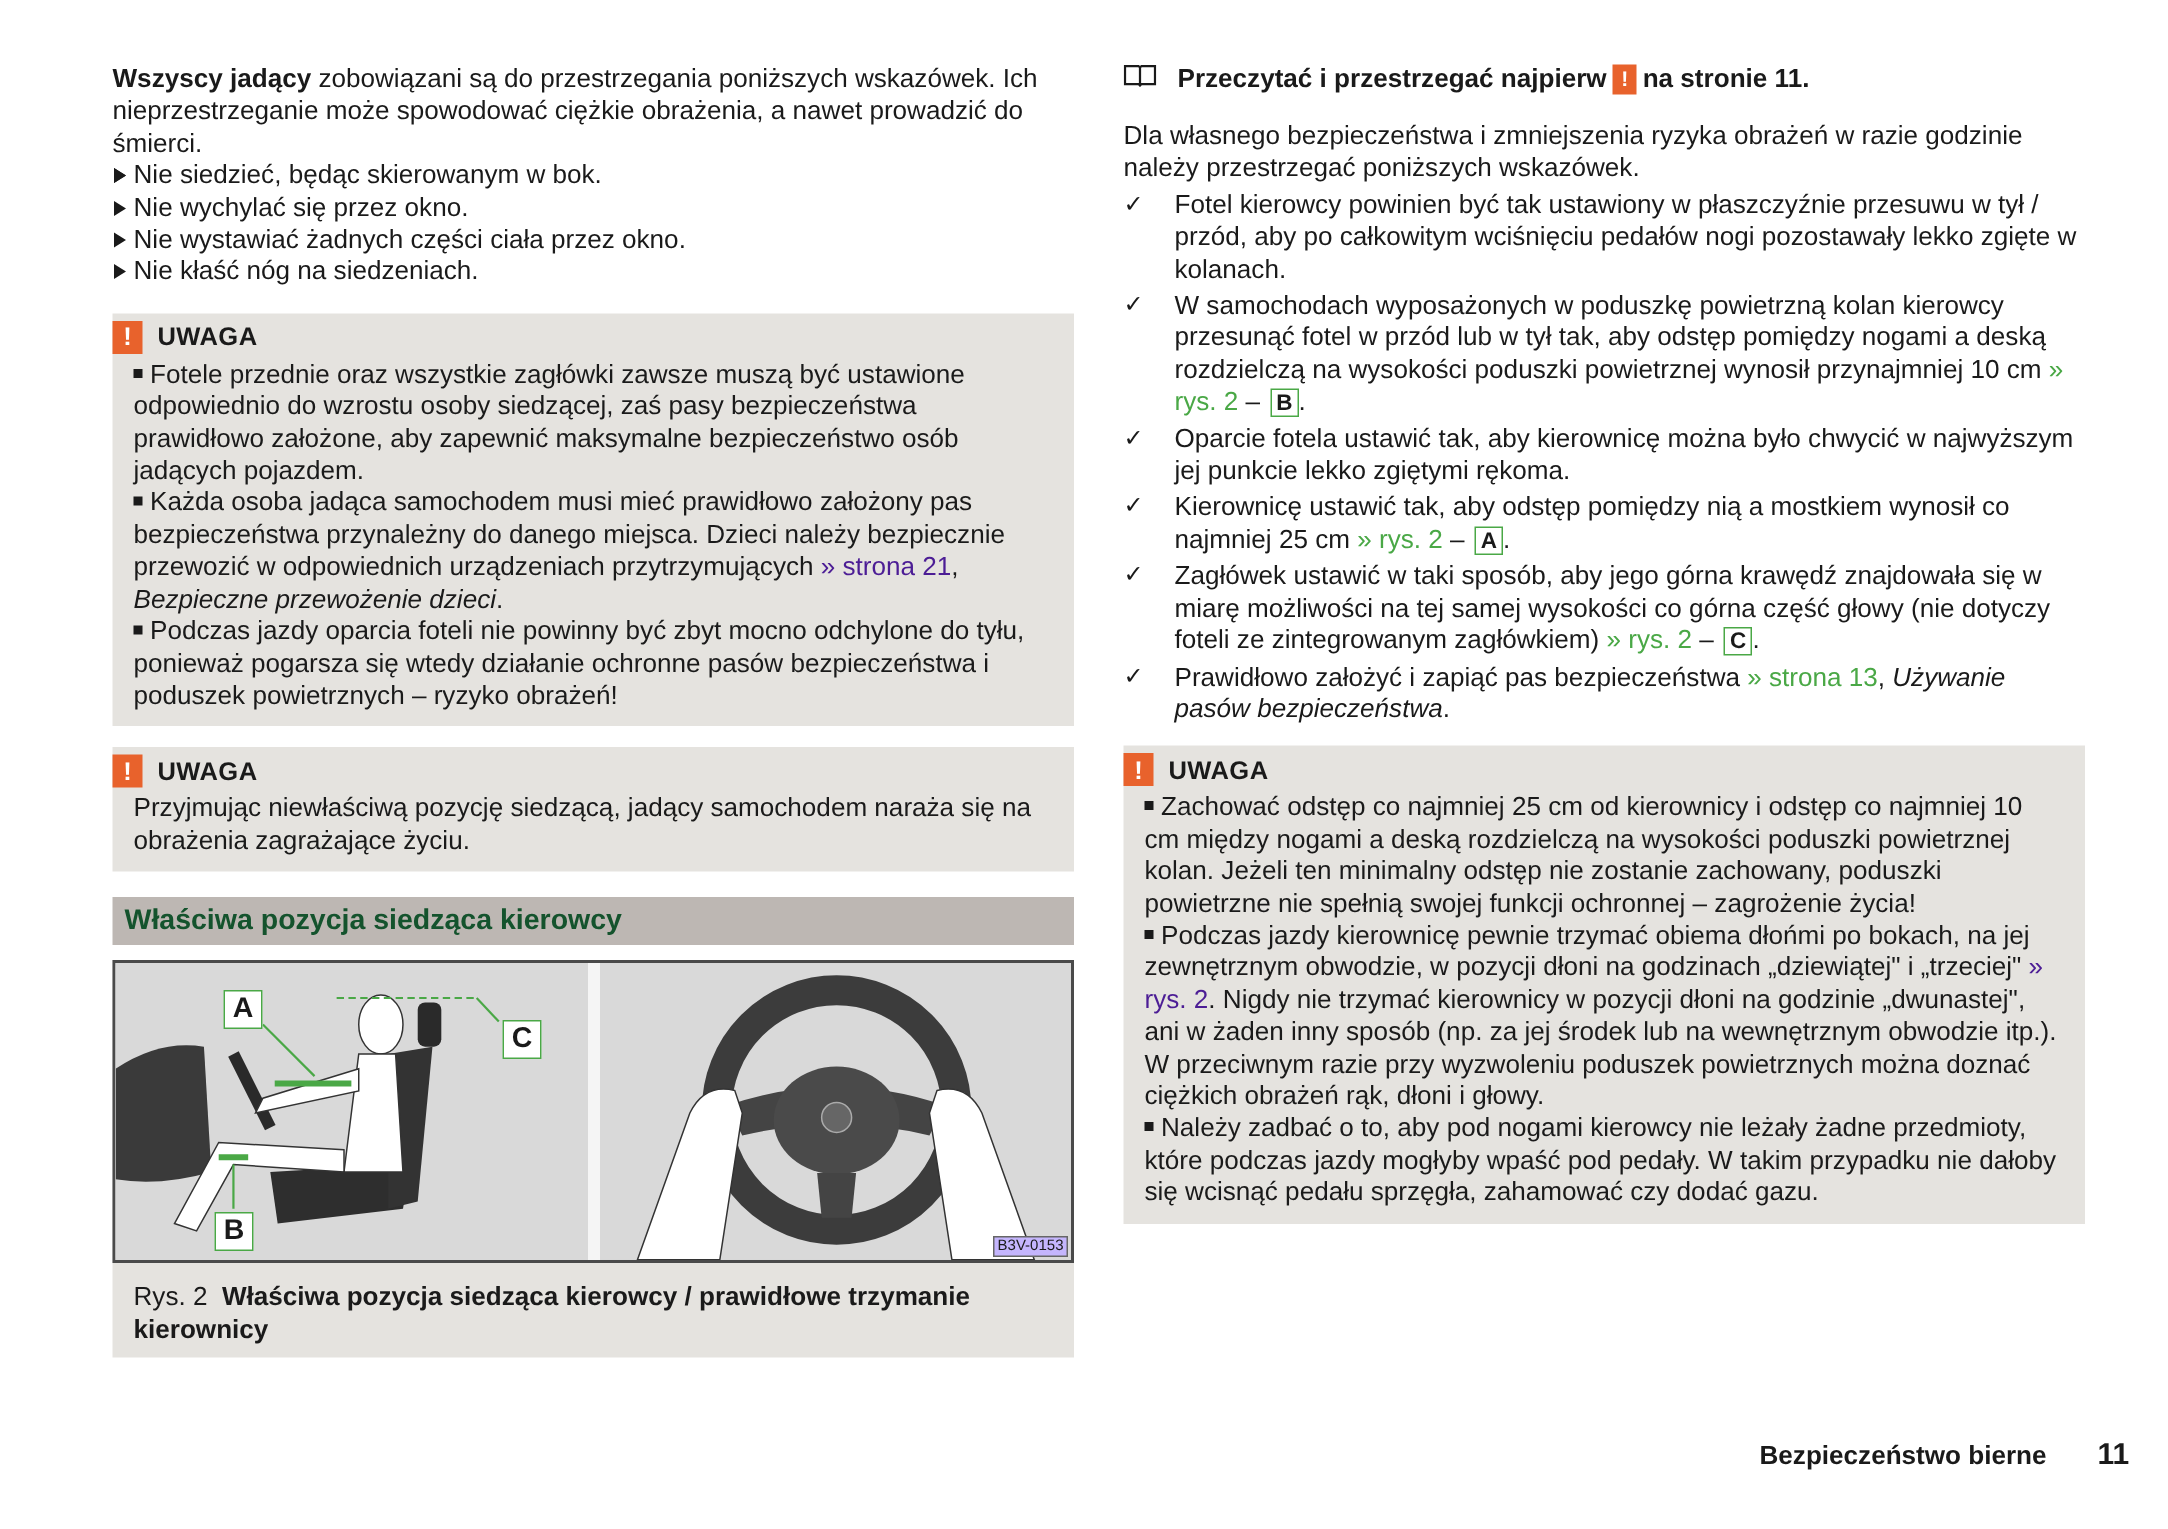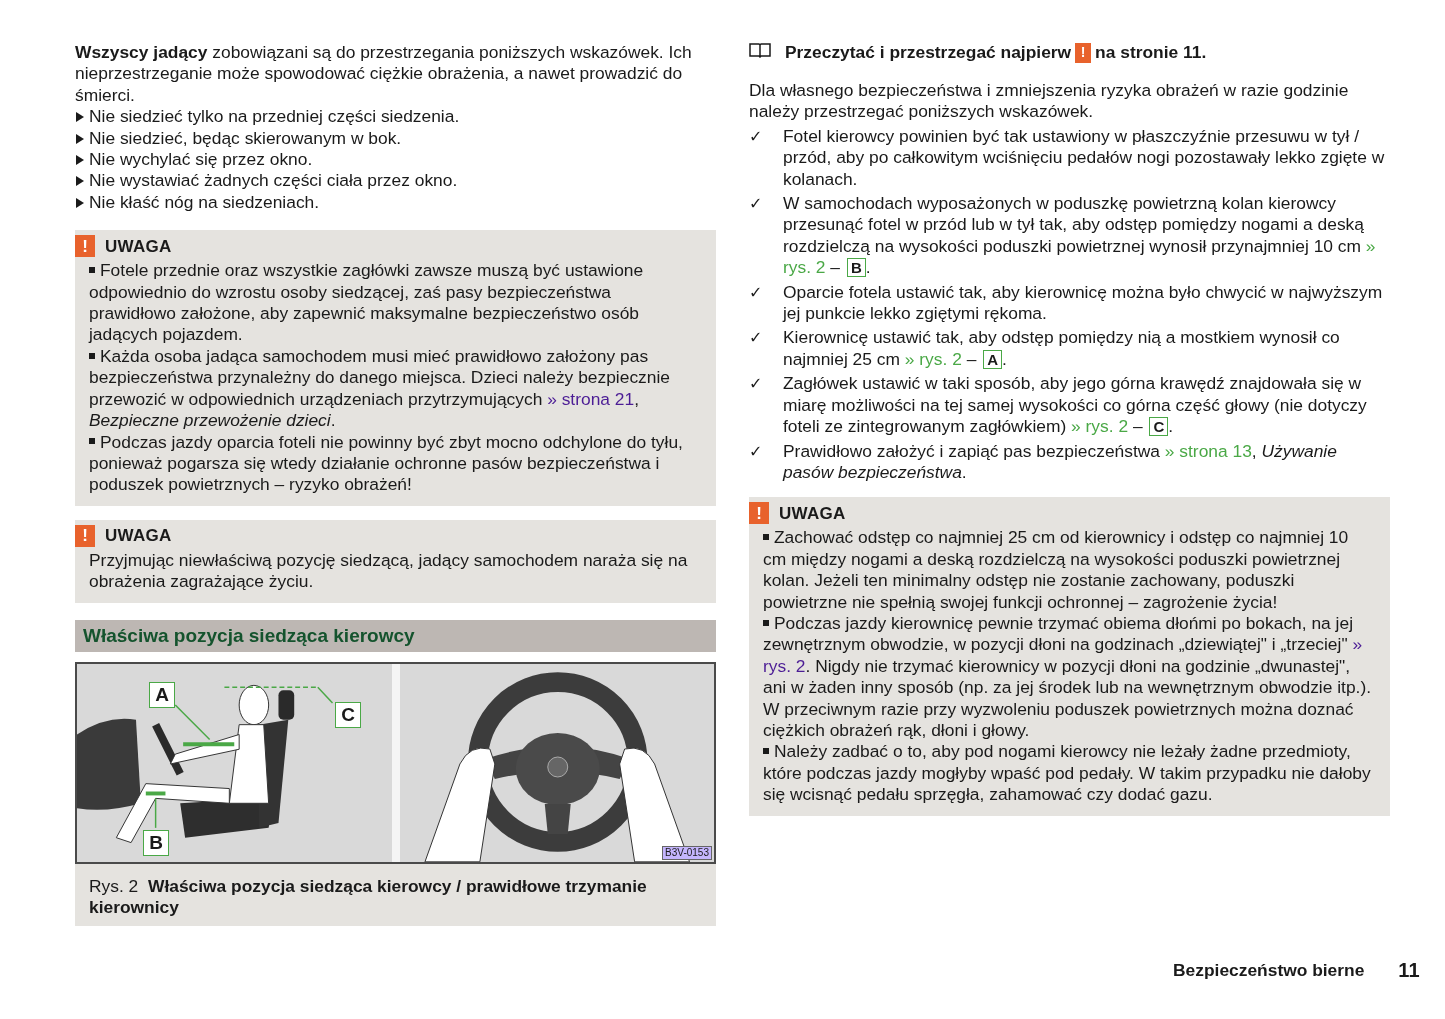--- a/index.html
+++ b/index.html
@@ -55,21 +55,21 @@
   .footer { position: absolute; top: 960px; left: 1173px; display: flex; align-items: center; font-weight: bold; }
   .footer .sec { font-size: 17.4px; }
   .footer .num { font-size: 20px; margin-left: 34px; }
 </style>
 </head>
 <body>
 
 <div class="col col-left">
   <p class="intro"><b>Wszyscy jadący</b><span> zobowiązani są do przestrzegania poniższych wskazówek. Ich nieprzestrzeganie może spowodować ciężkie obrażenia, a nawet prowadzić do śmierci.</span></p>
   <ul class="arrow-list">
-    <li><span class="tri"></span><span>Nie siedzieć tylko na przedniej części siedzenia.</span></li>
+    <li><span class="tri"></span></li>
     <li><span class="tri"></span><span>Nie siedzieć, będąc skierowanym w bok.</span></li>
     <li><span class="tri"></span><span>Nie wychylać się przez okno.</span></li>
     <li><span class="tri"></span><span>Nie wystawiać żadnych części ciała przez okno.</span></li>
     <li><span class="tri"></span><span>Nie kłaść nóg na siedzeniach.</span></li>
   </ul>
 
   <div class="warn" style="margin-top:17px;">
     <div class="warn-head">
       <span class="excl">!</span>
       <span class="warn-title">UWAGA</span>

